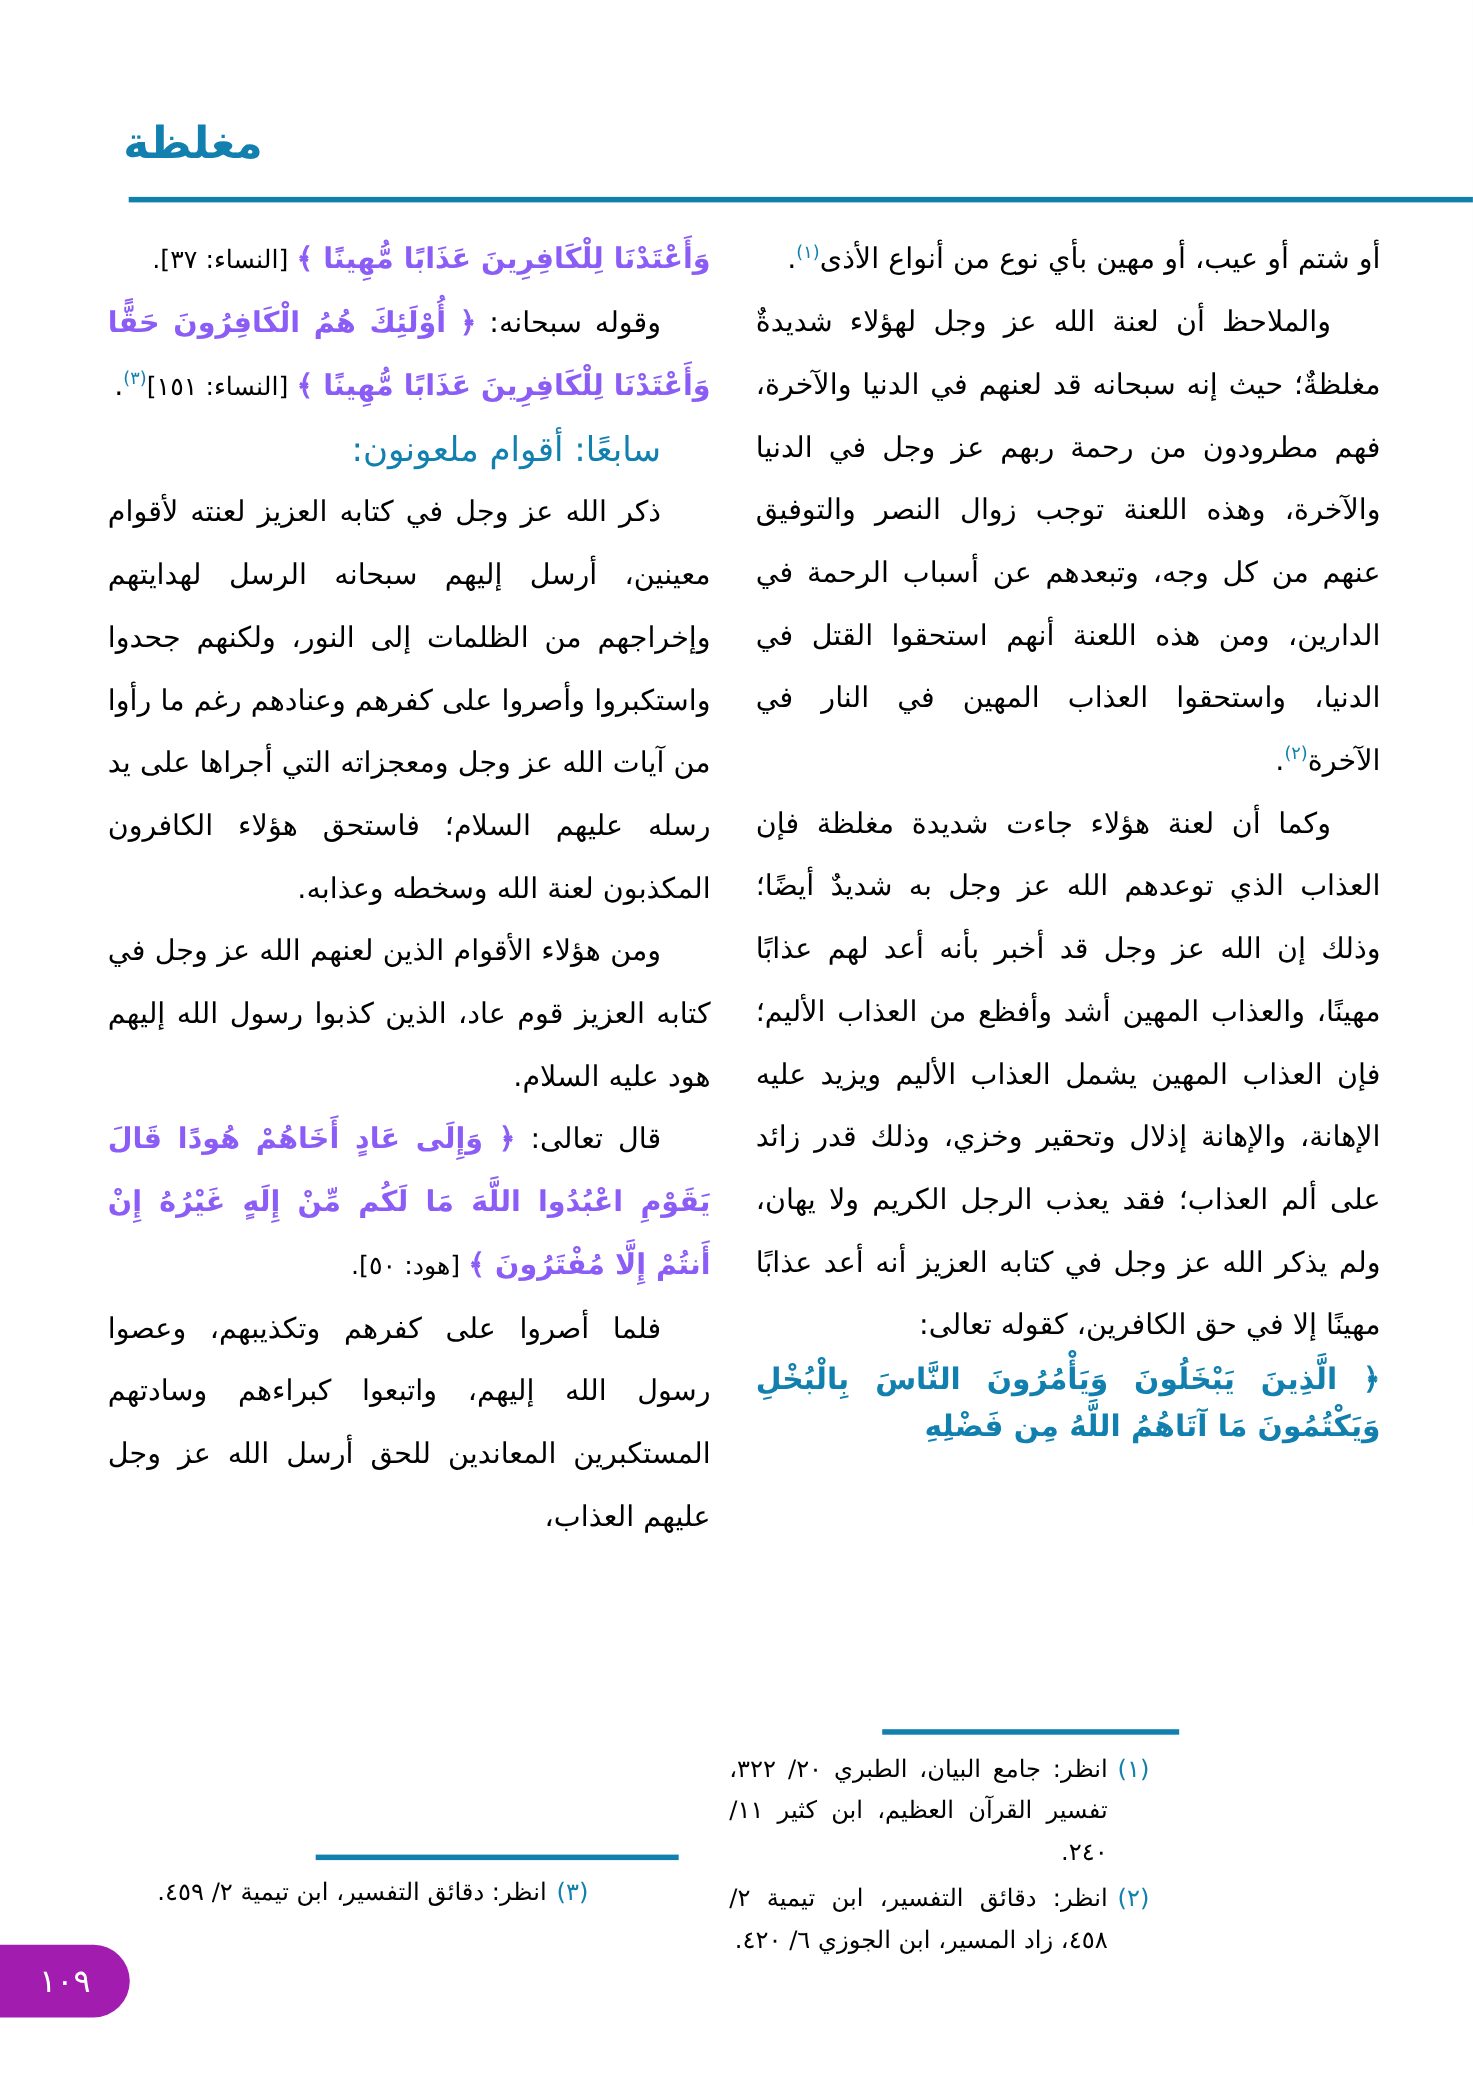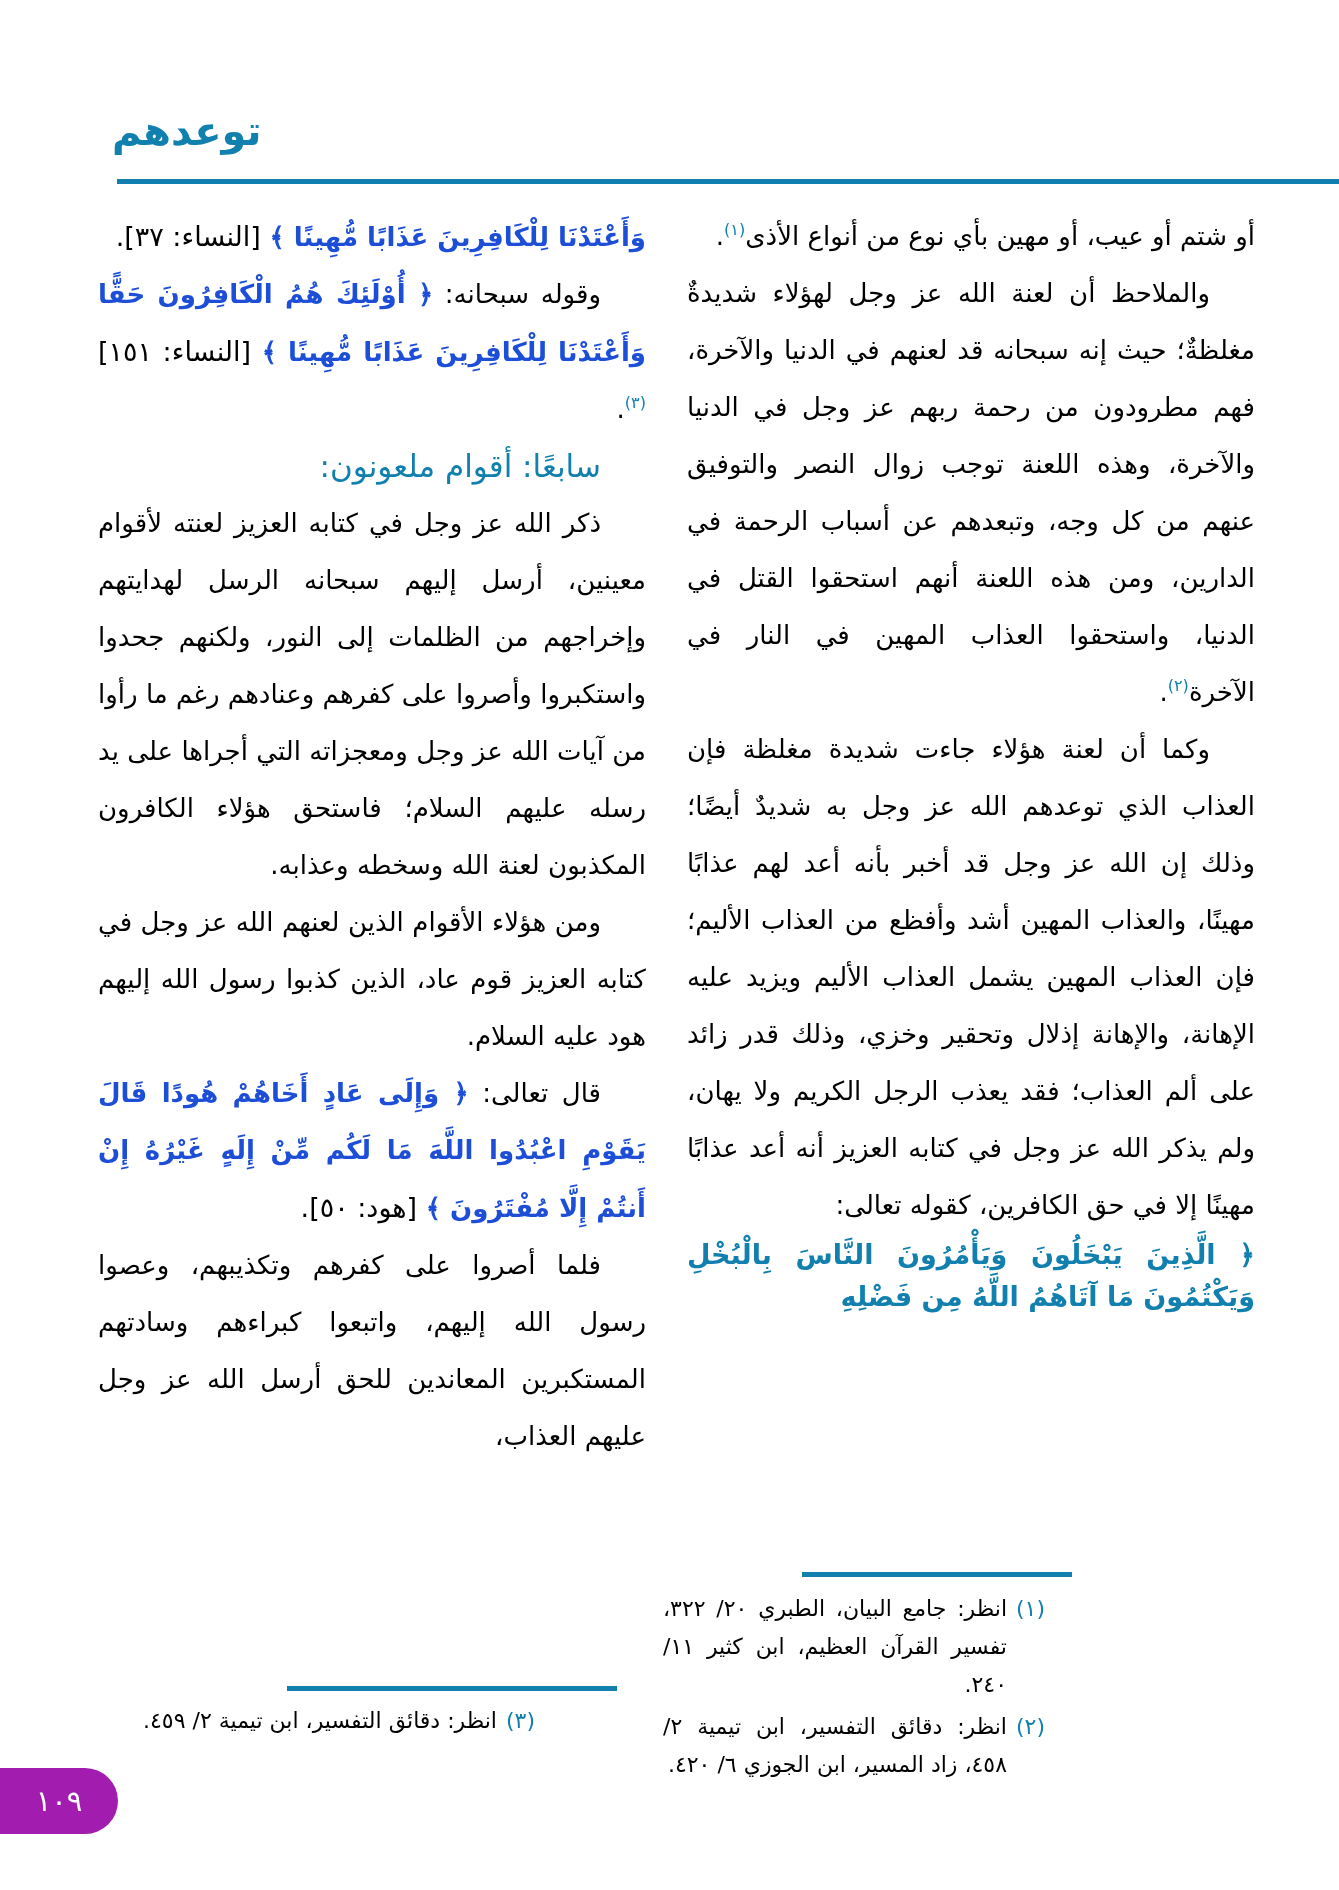--- a/index.html
+++ b/index.html
@@ -25,24 +25,24 @@
   .col{
     position:absolute;top:208px;
     direction:rtl;
     text-align:justify;
     font-size:26px;line-height:57px;
   }
   .col-right{right:84px;width:568px;}
   .col-left{left:98px;width:548px;}
   .col p{margin:0;padding:0;}
   .indent{text-indent:45px;}
-  .quran{color:#1d4ed8;font-weight:bold;}
+  .quran{color:#8b5cf6;font-weight:bold;}
   .quran-block{color:#1280AF;font-weight:bold;font-size:27px;line-height:42px;margin:4px 0 0 0;}
   .supref{color:#1280AF;font-size:0.62em;vertical-align:super;line-height:0;}
-  .vref{font-size:27px;}
+  .vref{font-size:23px;}
   .section-heading{
     color:#1280AF;font-weight:normal;font-size:31px;
     margin:10px 0 12px 0;text-indent:45px;
   }
   
   .fn-rule{position:absolute;height:5px;background:#1280AF;}
   .fn-rule-right{left:802px;top:1572px;width:270px;}
   .fn-rule-left{left:287px;top:1686px;width:330px;}
   
   .fns{
@@ -66,21 +66,21 @@
     position:absolute;left:160px;top:1776px;
     font-size:33px;font-weight:bold;color:#1280AF;
     letter-spacing:1px;
   }
 </style>
 </head>
 <body>
 
 <div class="page">
 
-  <div class="page-title">توعدهم</div>
+  <div class="page-title">مغلظة</div>
   <div class="header-rule"></div>
 
   <div class="col col-right">
     <p><span>أو شتم أو عيب، أو مهين بأي نوع من أنواع الأذى</span><sup class="supref">(١)</sup><span>.</span></p>
     <p class="indent"><span>والملاحظ أن لعنة الله عز وجل لهؤلاء شديدةٌ مغلظةٌ؛ حيث إنه سبحانه قد لعنهم في الدنيا والآخرة، فهم مطرودون من رحمة ربهم عز وجل في الدنيا والآخرة، وهذه اللعنة توجب زوال النصر والتوفيق عنهم من كل وجه، وتبعدهم عن أسباب الرحمة في الدارين، ومن هذه اللعنة أنهم استحقوا القتل في الدنيا، واستحقوا العذاب المهين في النار في الآخرة</span><sup class="supref">(٢)</sup><span>.</span></p>
     <p class="indent"><span>وكما أن لعنة هؤلاء جاءت شديدة مغلظة فإن العذاب الذي توعدهم الله عز وجل به شديدٌ أيضًا؛ وذلك إن الله عز وجل قد أخبر بأنه أعد لهم عذابًا مهينًا، والعذاب المهين أشد وأفظع من العذاب الأليم؛ فإن العذاب المهين يشمل العذاب الأليم ويزيد عليه الإهانة، والإهانة إذلال وتحقير وخزي، وذلك قدر زائد على ألم العذاب؛ فقد يعذب الرجل الكريم ولا يهان، ولم يذكر الله عز وجل في كتابه العزيز أنه أعد عذابًا مهينًا إلا في حق الكافرين، كقوله تعالى:</span></p>
     <p class="quran-block">﴿ الَّذِينَ يَبْخَلُونَ وَيَأْمُرُونَ النَّاسَ بِالْبُخْلِ وَيَكْتُمُونَ مَا آتَاهُمُ اللَّهُ مِن فَضْلِهِ</p>
   </div>
 
   <div class="col col-left">

